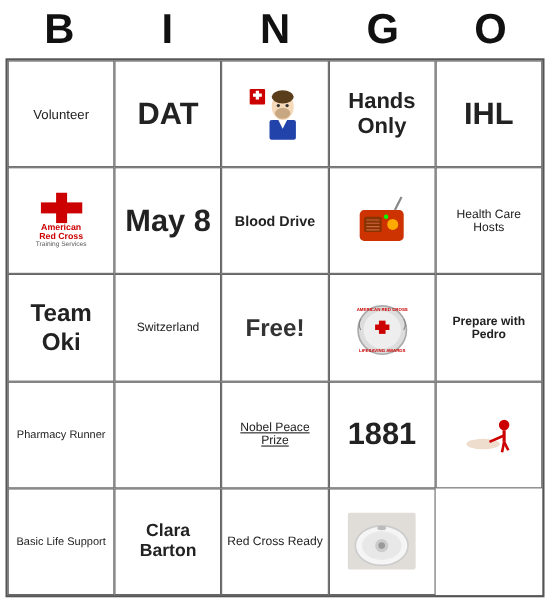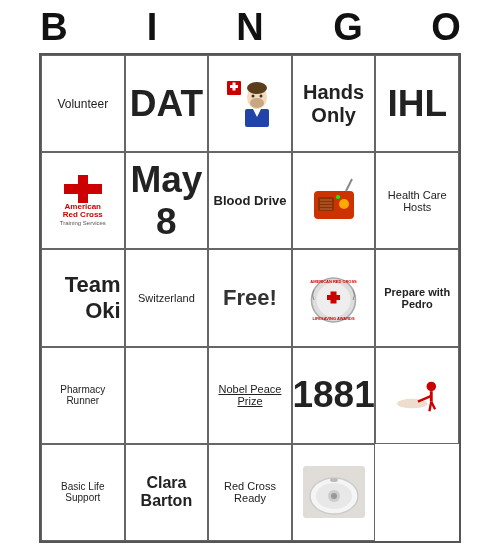--- a/index.html
+++ b/index.html
@@ -24,21 +24,21 @@
       font-size: 38px;
       font-weight: bold;
       color: #111;
       width: 88px;
       text-align: center;
     }
     .bingo-grid {
       display: grid;
       grid-template-columns: repeat(5, 1fr);
       grid-template-rows: repeat(5, 1fr);
-      width: 422px;
+      width: 490px;
       height: 490px;
       border: 2px solid #555;
     }
     .cell {
       border: 1.5px solid #666;
       display: flex;
       flex-direction: column;
       align-items: center;
       justify-content: center;
       text-align: center;
@@ -46,21 +46,21 @@
       font-size: 12px;
       color: #222;
       position: relative;
       overflow: hidden;
     }
     .cell-large {
       font-size: 20px;
       font-weight: bold;
     }
     .cell-xl {
-      font-size: 37px;
+      font-size: 28px;
       font-weight: bold;
     }
     .cell-bold {
       font-weight: bold;
       align-items: center;
     }
 
     
     .red-cross-logo {
       display: flex;
@@ -201,21 +201,21 @@
       <line x1="38" y1="16" x2="44" y2="4" stroke="#888" stroke-width="2"></line>
 
       <circle cx="30" cy="22" r="2" fill="#00ff00"></circle>
     </svg>
   </div>
 
   <div class="cell">
     <span style="font-size:11px;">Health Care Hosts</span>
   </div>
 
-  <div class="cell" style="font-size:22px;font-weight:bold;text-align:right;">
+  <div class="cell" style="font-size:22px;font-weight:bold;">
     <span>Team Oki</span>
   </div>
 
   <div class="cell">
     <span style="font-size:11px;">Switzerland</span>
   </div>
 
   <div class="cell free-cell">
     <span>Free!</span>
   </div>

